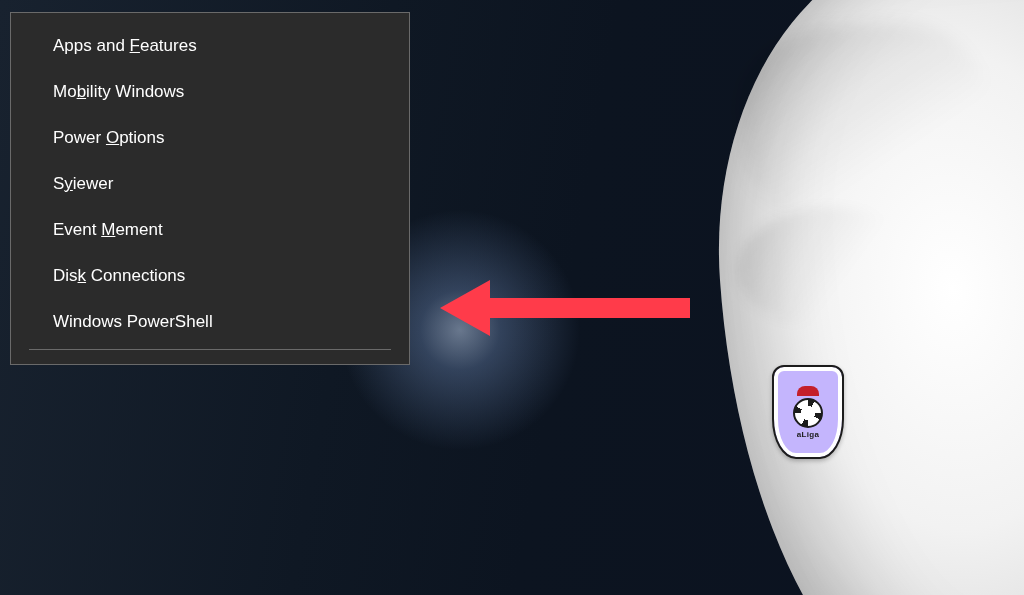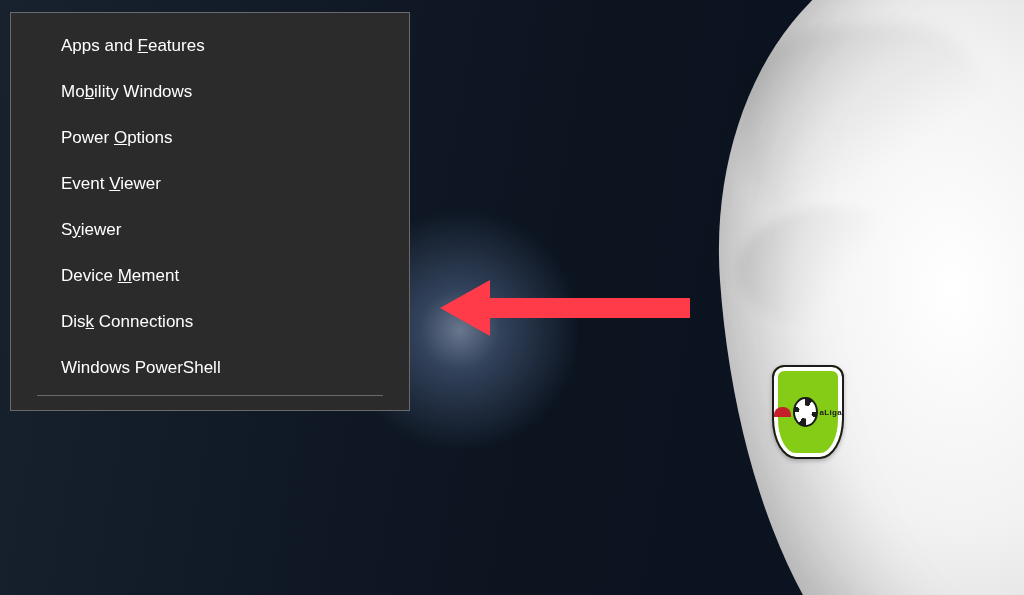--- a/index.html
+++ b/index.html
@@ -58,26 +58,26 @@
     filter: blur(8px);
   }
 
   
   .badge {
     position: absolute;
     right: 180px;
     top: 365px;
     width: 68px;
     height: 90px;
-    background: #84cc16;
+    background: #c4b5fd;
     border: 2px solid #1c1c1c;
     border-radius: 12px 12px 24px 24px / 12px 12px 40px 40px;
     box-shadow: 0 2px 4px rgba(0,0,0,0.25), inset 0 0 0 4px #ffffff;
     display: flex;
-    flex-direction: row;
+    flex-direction: column;
     align-items: center;
     justify-content: center;
     gap: 2px;
   }
   .badge .crest-top {
     width: 22px;
     height: 10px;
     background: #c41f2a;
     border-radius: 8px 8px 0 0;
   }
@@ -99,21 +99,21 @@
 
   
   .winx-menu {
     position: absolute;
     left: 10px;
     top: 12px;
     width: 400px;
     background: #2b2b2b;
     border: 1px solid #6a6a6a;
     box-sizing: border-box;
-    padding: 10px 8px;
+    padding: 10px 0;
     color: #ffffff;
     font-size: 17px;
   }
   .winx-menu .item {
     padding: 12px 10px 12px 42px;
     line-height: 22px;
     cursor: default;
   }
   .winx-menu .sep {
     height: 1px;
@@ -148,27 +148,24 @@
   <div class="item">
     <span><span>Apps and </span><span class="accel">F</span><span>eatures</span></span>
   </div>
   <div class="item">
     <span><span>Mo</span><span class="accel">b</span><span>ility Windows</span></span>
   </div>
   <div class="item">
     <span><span>Power </span><span class="accel">O</span><span>ptions</span></span>
   </div>
   <div class="item">
-    <span><span>Event </span><span class="accel">V</span><span>iewer</span></span>
-  </div>
-  <div class="item">
     <span><span>S</span><span class="accel">y</span><span>iewer</span></span>
   </div>
   <div class="item">
-    <span><span>Device </span><span class="accel">M</span><span>ement</span></span>
+    <span><span>Event </span><span class="accel">M</span><span>ement</span></span>
   </div>
   <div class="item">
     <span><span>Dis</span><span class="accel">k</span><span> Connections</span></span>
   </div>
   <div class="item">
     <span><span>Windows PowerShell</span><span class="accel"></span><span></span></span>
   </div>
   <div class="sep"></div>
 </div>
 

